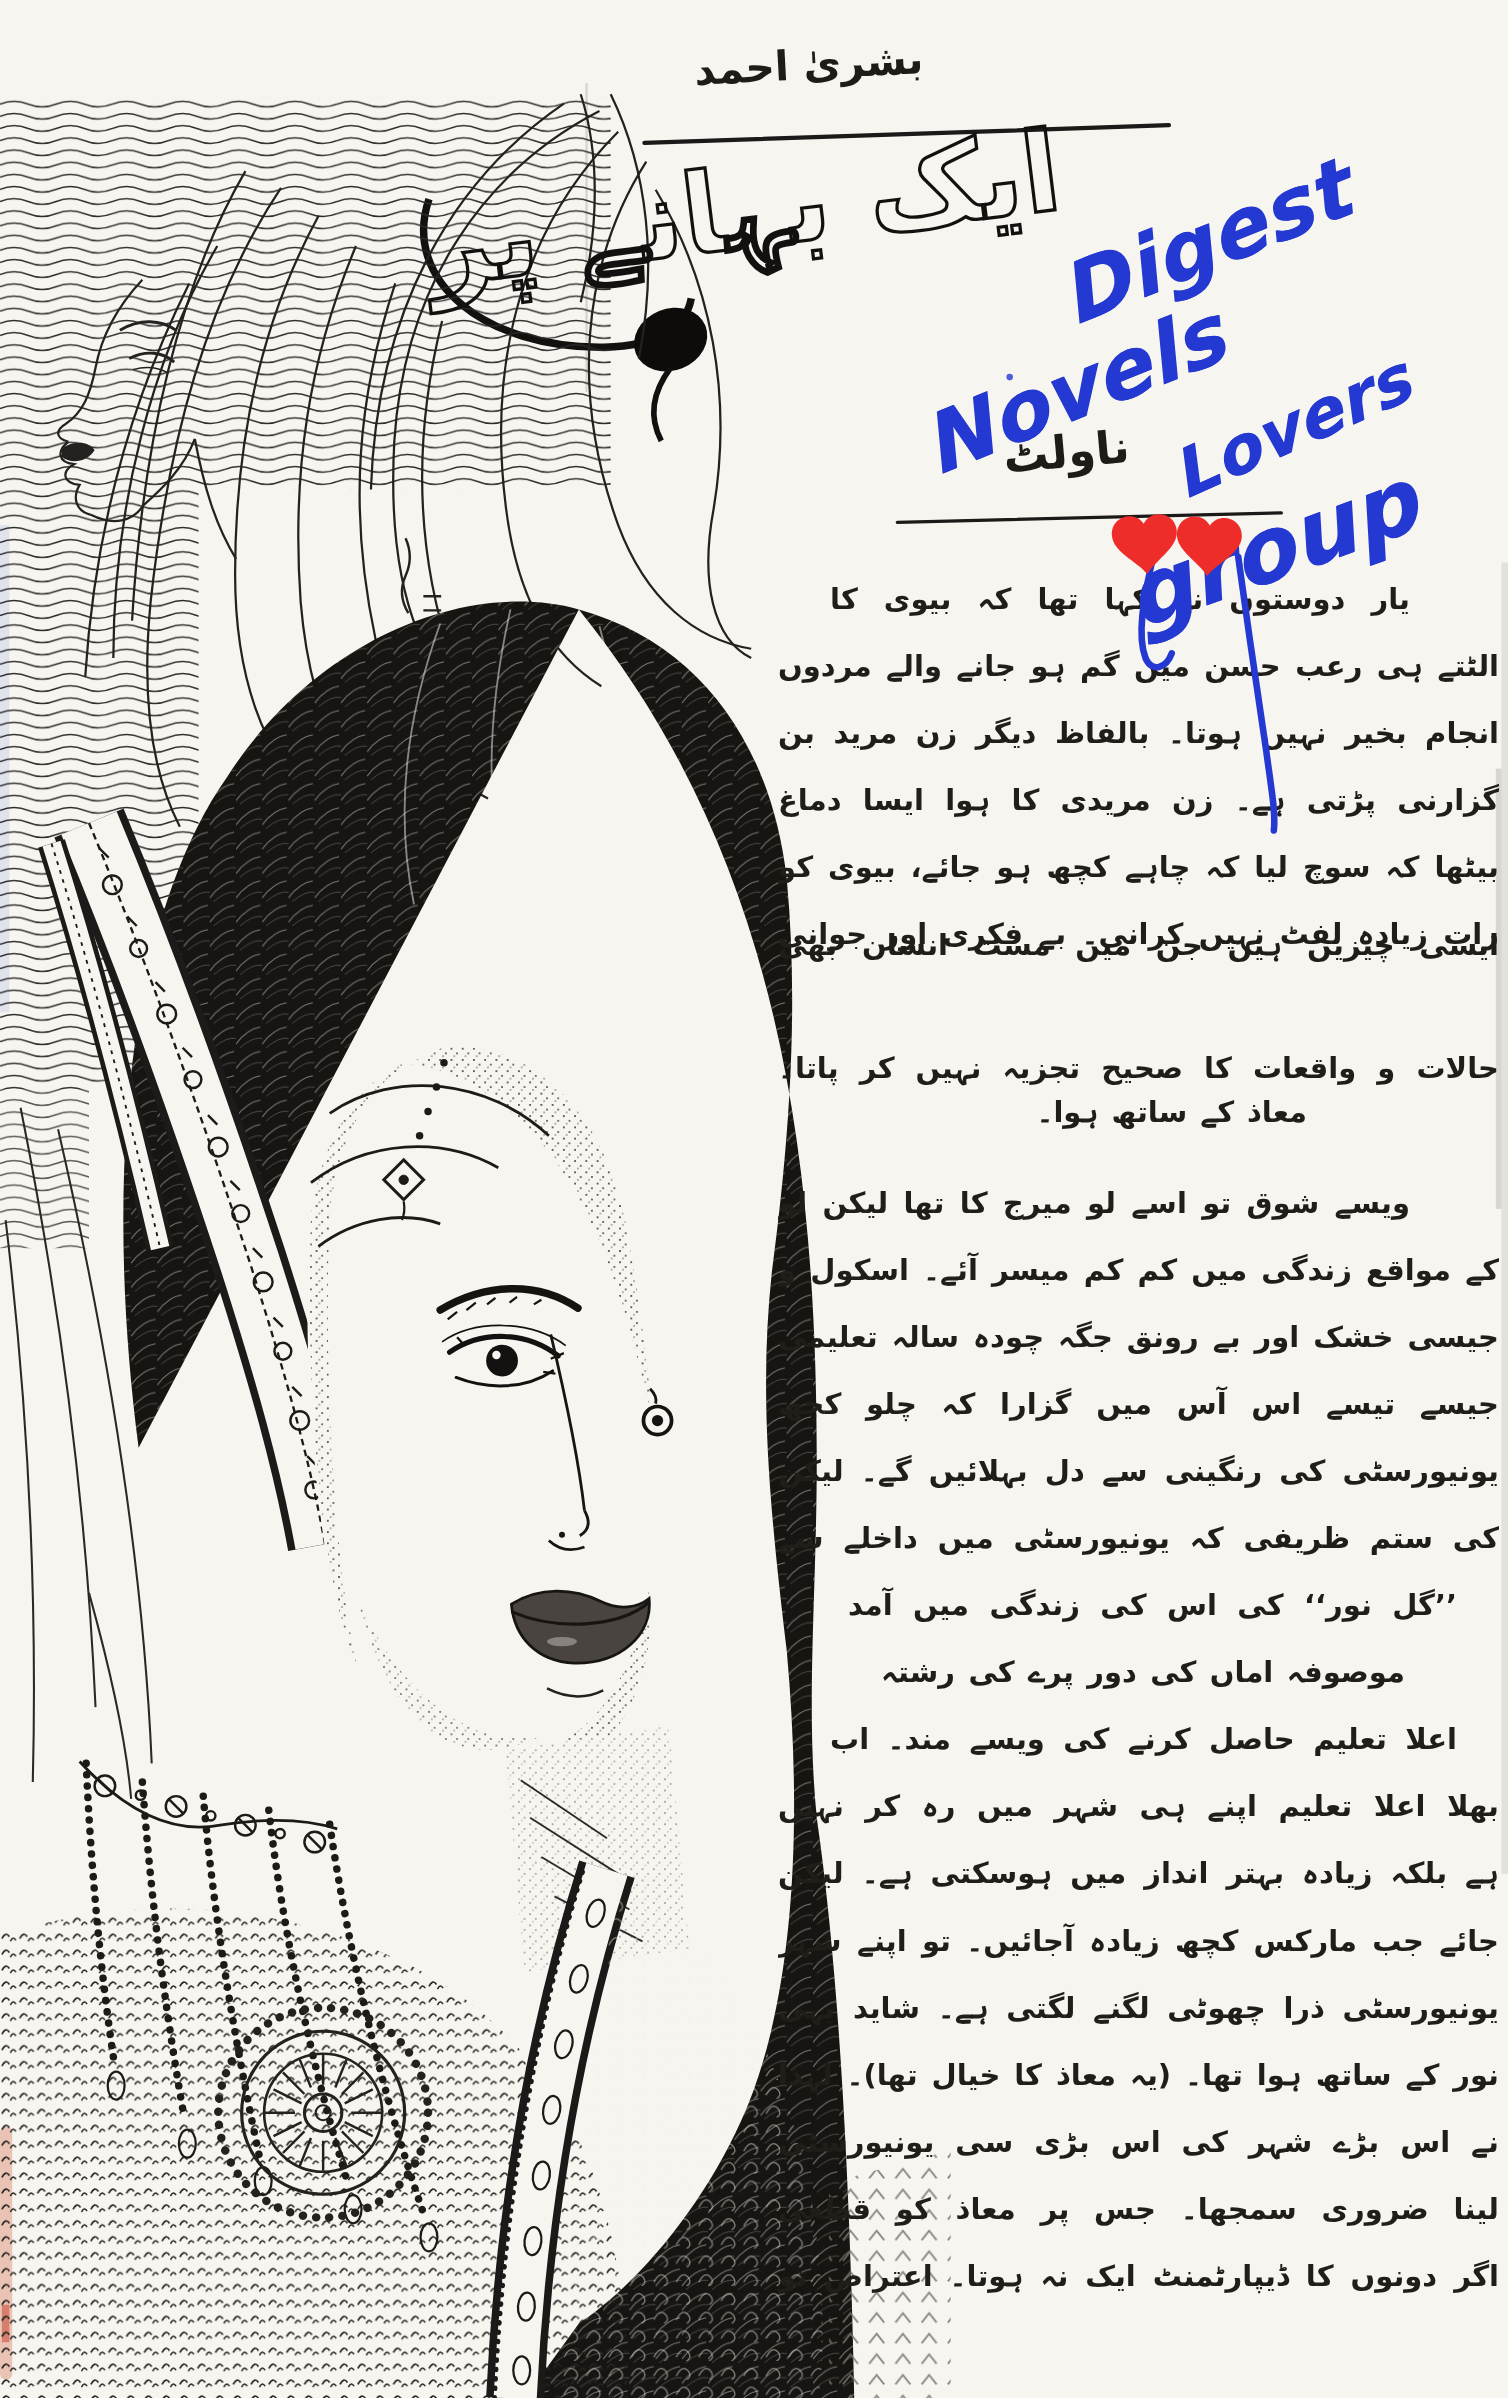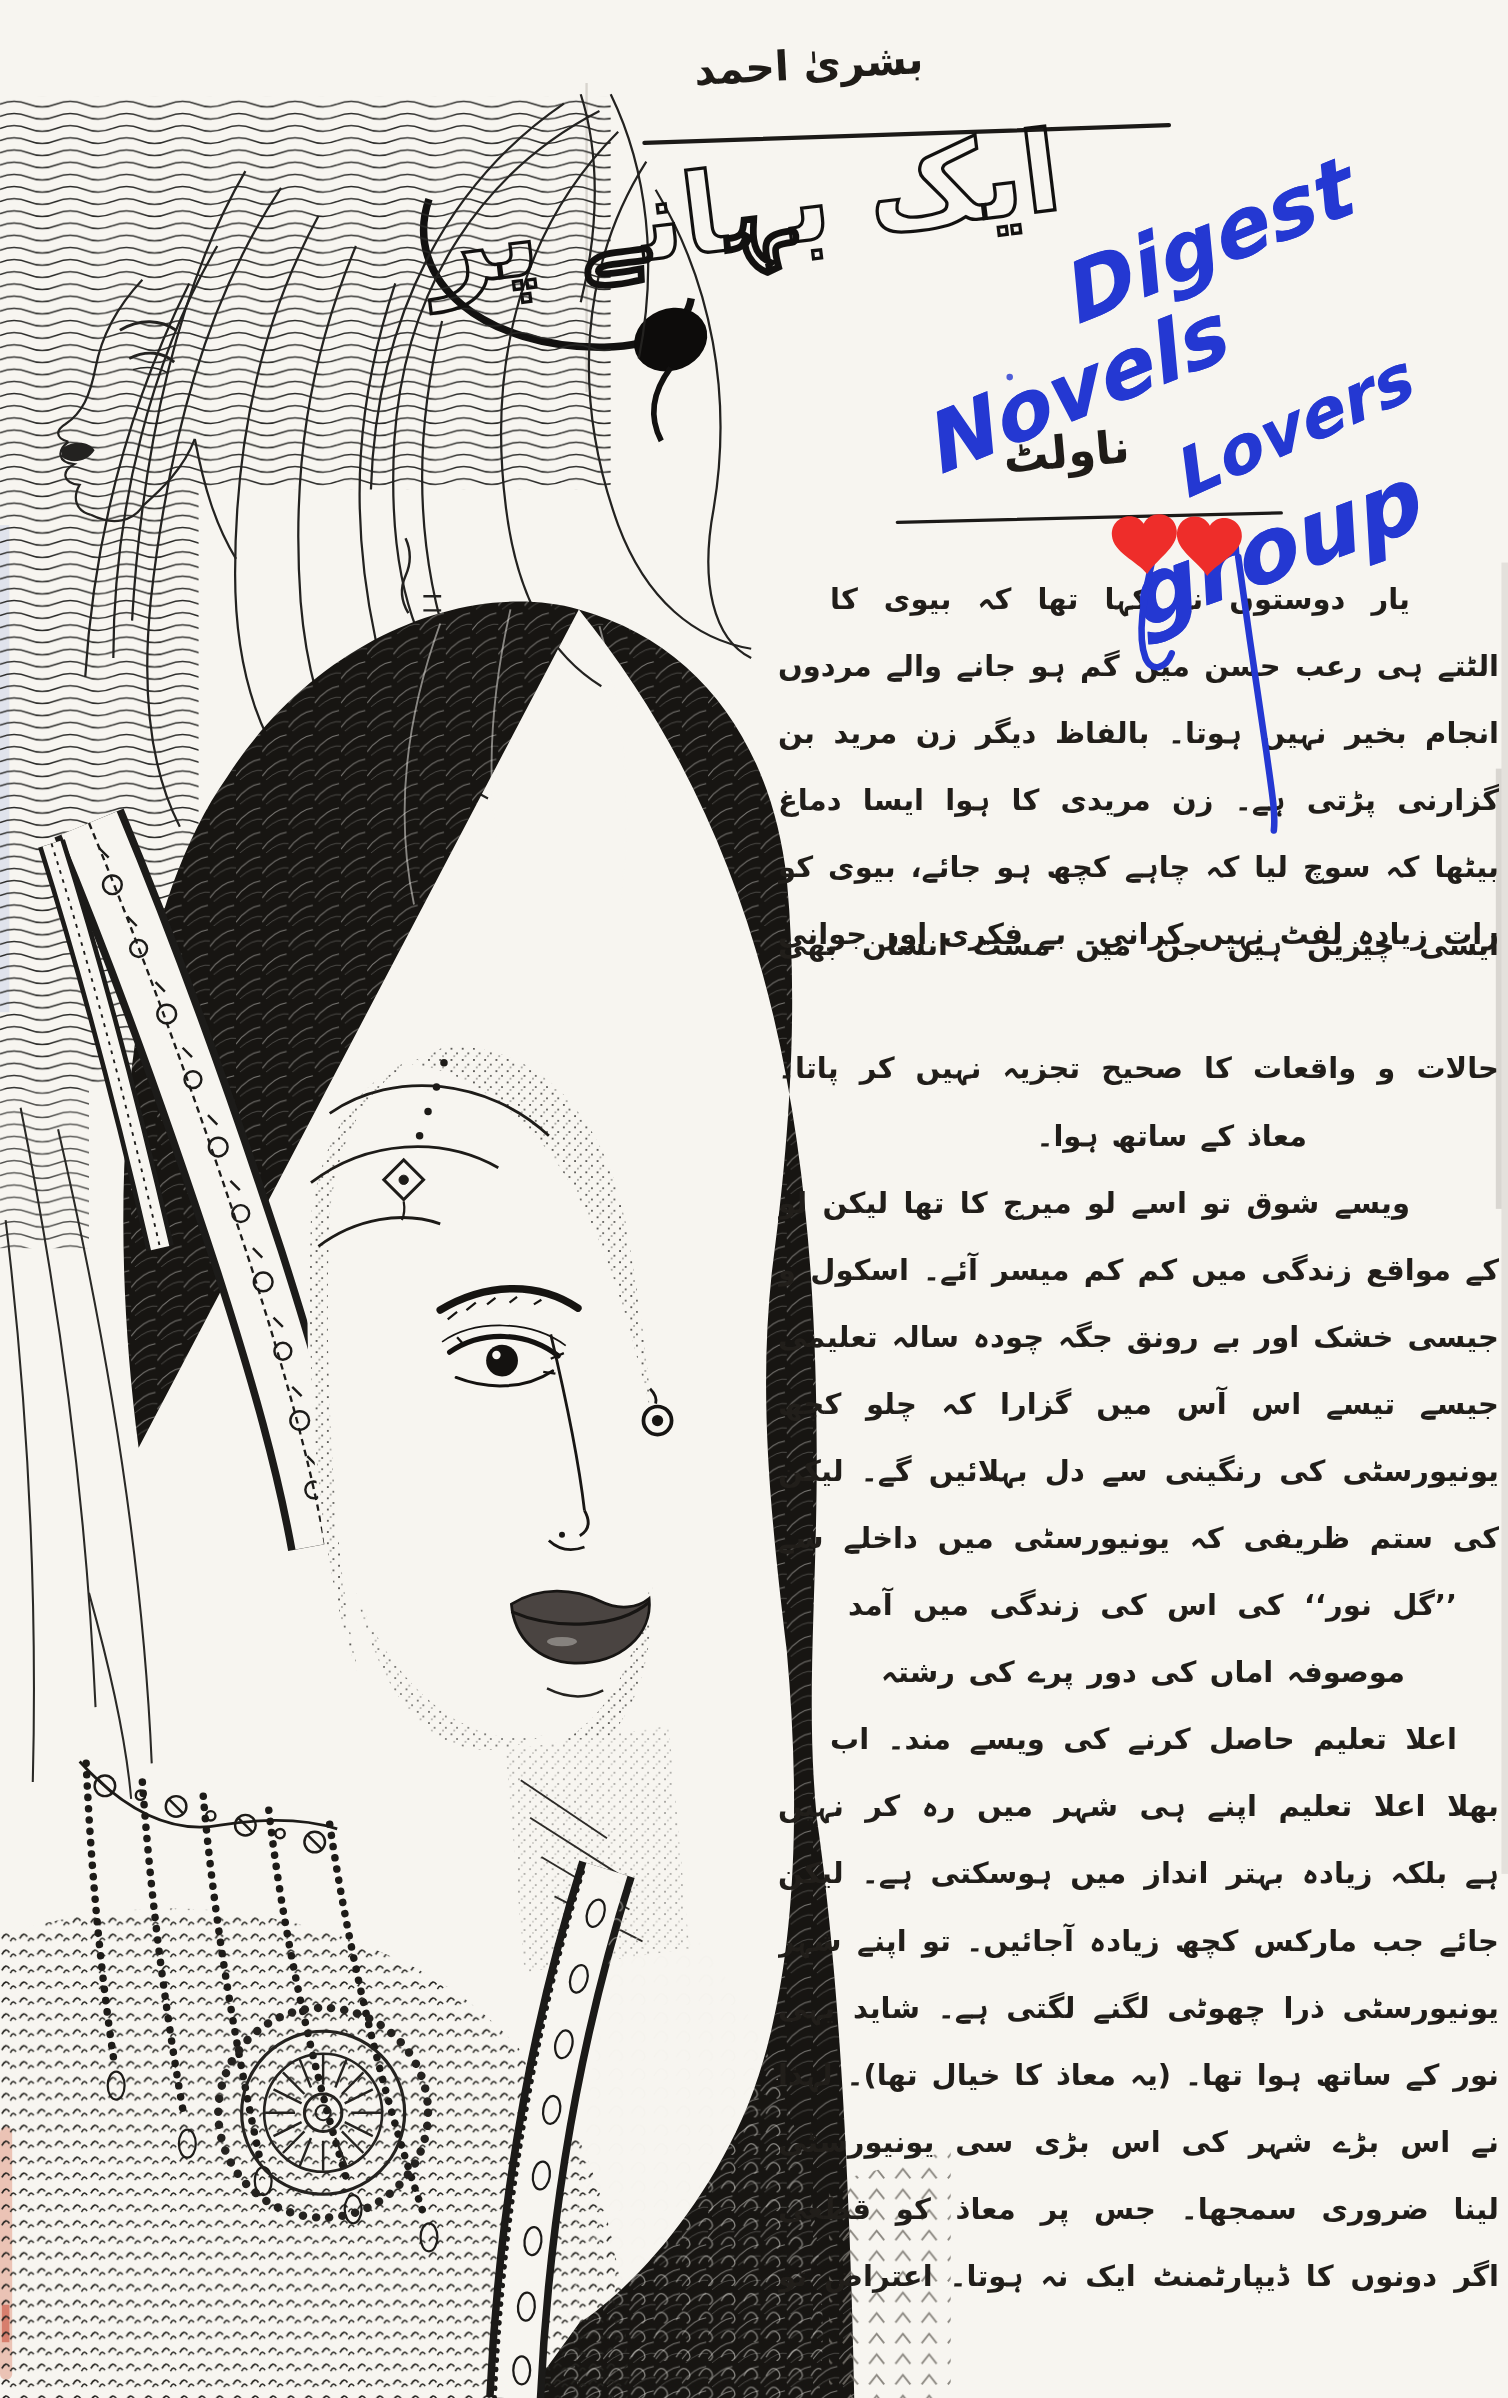--- a/index.html
+++ b/index.html
@@ -319,21 +319,21 @@
 
   <div class="col" id="bodycol">
       <div class="t-line just" style="top: 566px; padding-right: 89px; padding-left: 52px;">یار دوستوں نے کہا تھا کہ بیوی کا گھونگھٹ</div>
       <div class="t-line just" style="top: 633px;">الٹتے ہی رعب حسن میں گم ہو جانے والے مردوں کا</div>
       <div class="t-line just" style="top: 700px;">انجام بخیر نہیں ہوتا۔ بالفاظ دیگر زن مرید بن کر زندگی</div>
       <div class="t-line just" style="top: 767px;">گزارنی پڑتی ہے۔ زن مریدی کا ہوا ایسا دماغ میں</div>
       <div class="t-line just" style="top: 834px;">بیٹھا کہ سوچ لیا کہ چاہے کچھ ہو جائے، بیوی کو پہلی</div>
       <div class="t-line just" style="top: 901px;">رات زیادہ لفٹ نہیں کرانی۔ بے فکری اور جوانی دو</div>
       <div class="t-line just" style="top: 912px;">ایسی چیزیں ہیں جن میں مست انسان بھی</div>
       <div class="t-line just" style="top: 1035px;">حالات و واقعات کا صحیح تجزیہ نہیں کر پاتا۔ یہی کچھ</div>
-      <div class="t-line" style="top: 1103px; padding-right: 192px; text-align: right;">معاذ کے ساتھ ہوا۔</div>
+      <div class="t-line" style="top: 1079px; padding-right: 192px; text-align: right;">معاذ کے ساتھ ہوا۔</div>
       <div class="t-line just" style="top: 1170px; padding-right: 89px;">ویسے شوق تو اسے لو میرج کا تھا لیکن لو کرنے</div>
       <div class="t-line just" style="top: 1237px;">کے مواقع زندگی میں کم کم میسر آئے۔ اسکول و کالج</div>
       <div class="t-line just" style="top: 1304px;">جیسی خشک اور بے رونق جگہ چودہ سالہ تعلیمی کیریئر</div>
       <div class="t-line just" style="top: 1371px;">جیسے تیسے اس آس میں گزارا کہ چلو کچھ عرصہ بعد</div>
       <div class="t-line just" style="top: 1438px;">یونیورسٹی کی رنگینی سے دل بہلائیں گے۔ لیکن قسمت</div>
       <div class="t-line just" style="top: 1505px;">کی ستم ظریفی کہ یونیورسٹی میں داخلے سے پیشتر ہی</div>
       <div class="t-line just" style="top: 1572px; padding-right: 42px; padding-left: 70px;">’’گل نور‘‘ کی اس کی زندگی میں آمد ہوگئی۔</div>
       <div class="t-line just" style="top: 1639px; padding-right: 94px; padding-left: 103px;">موصوفہ اماں کی دور پرے کی رشتہ دار تھیں۔</div>
       <div class="t-line just" style="top: 1706px; padding-right: 42px; padding-left: 52px;">اعلا تعلیم حاصل کرنے کی ویسے مند۔ اب</div>
       <div class="t-line just" style="top: 1773px;">بھلا اعلا تعلیم اپنے ہی شہر میں رہ کر نہیں ہوسکتی؟ ہوسکتی</div>

